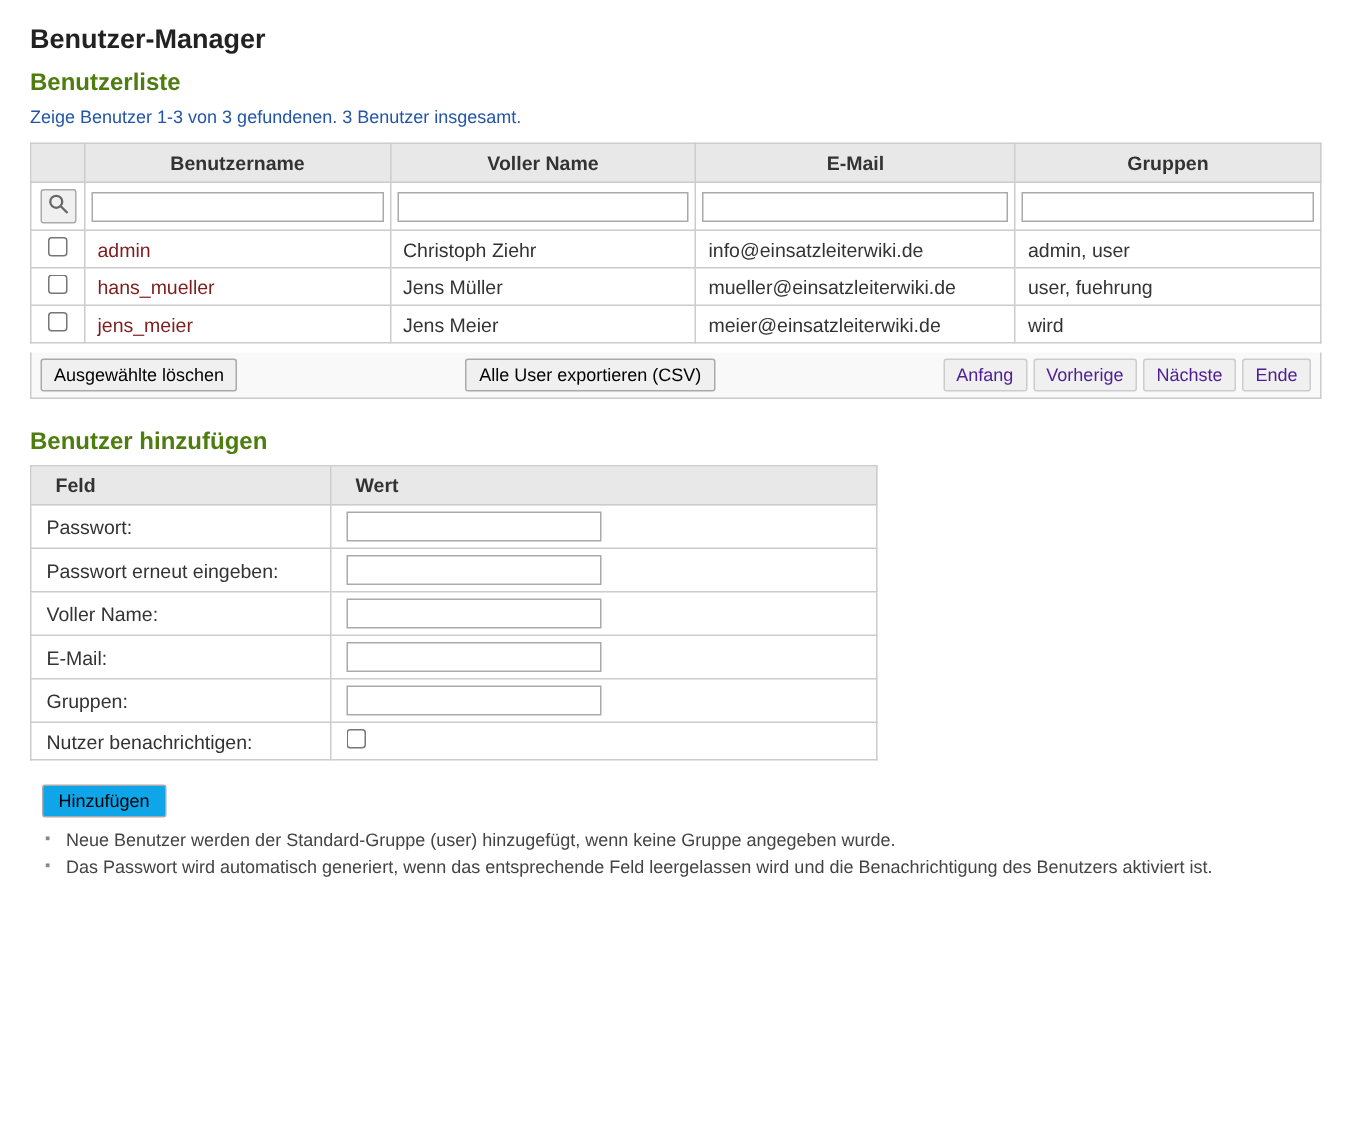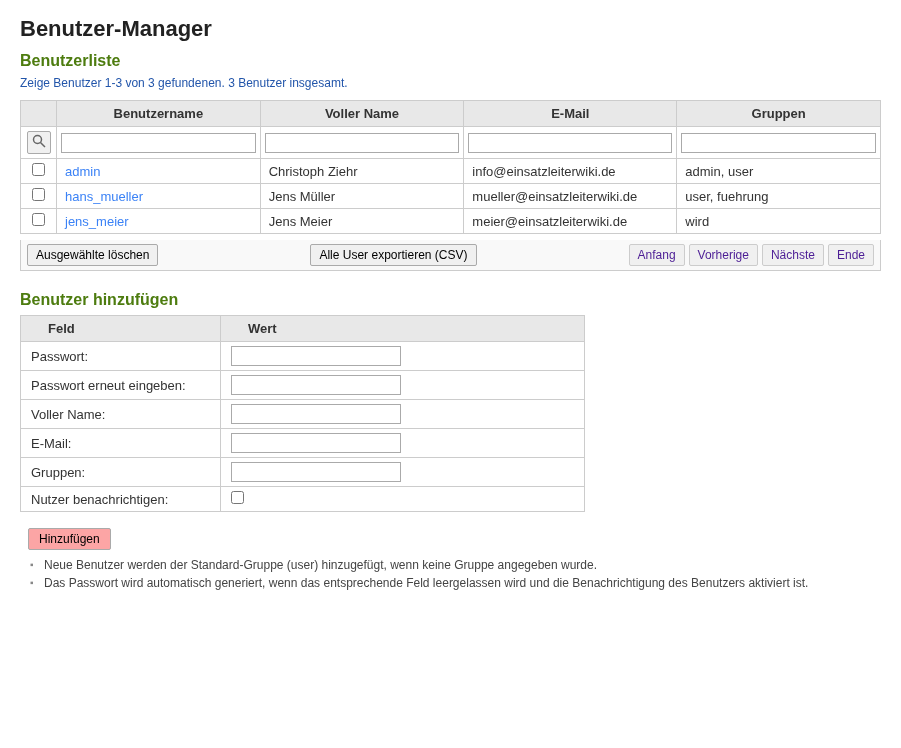--- a/index.html
+++ b/index.html
@@ -4,21 +4,21 @@
   <style>
     * { box-sizing: border-box; margin: 0; padding: 0; }
     body {
       font-family: Arial, sans-serif;
       font-size: 13px;
       color: #333;
       background: #fff;
       padding: 16px 20px;
     }
     h1 {
-      font-size: 22px;
+      font-size: 18px;
       font-weight: bold;
       margin-bottom: 10px;
       color: #222;
     }
     h2 {
       font-size: 16px;
       font-weight: bold;
       color: #4d7c0f;
       margin-bottom: 6px;
     }
@@ -66,21 +66,21 @@
       width: 100%;
       border: 1px solid #aaa;
       padding: 2px 4px;
       font-size: 12px;
     }
     .user-table .check-cell {
       width: 28px;
       text-align: center;
     }
     .user-link {
-      color: #3b82f6;
+      color: #7f1d1d;
       text-decoration: none;
     }
 
     
     .action-bar {
       display: flex;
       align-items: flex-end;
       gap: 4px;
       border: 1px solid #ccc;
       border-top: none;
@@ -108,40 +108,40 @@
     }
     .add-table {
       width: 565px;
       border-collapse: collapse;
       border: 1px solid #ccc;
       margin-bottom: 10px;
     }
     .add-table th {
       background: #e8e8e8;
       border: 1px solid #ccc;
-      padding: 5px 27px;
+      padding: 5px 16px;
       text-align: left;
       font-weight: bold;
     }
     .add-table td {
       border: 1px solid #ccc;
       padding: 4px 10px;
       vertical-align: middle;
     }
     .add-table td:first-child {
       width: 200px;
     }
     .add-input {
       width: 170px;
       border: 1px solid #aaa;
       padding: 2px 4px;
       font-size: 12px;
     }
     .add-btn {
-      background: #fca5a5;
+      background: #0ea5e9;
       border: 1px solid #aaa;
       padding: 3px 10px;
       font-size: 12px;
       cursor: pointer;
       border-radius: 2px;
       margin: 6px 0 6px 8px;
     }
 
     
     .notes {

